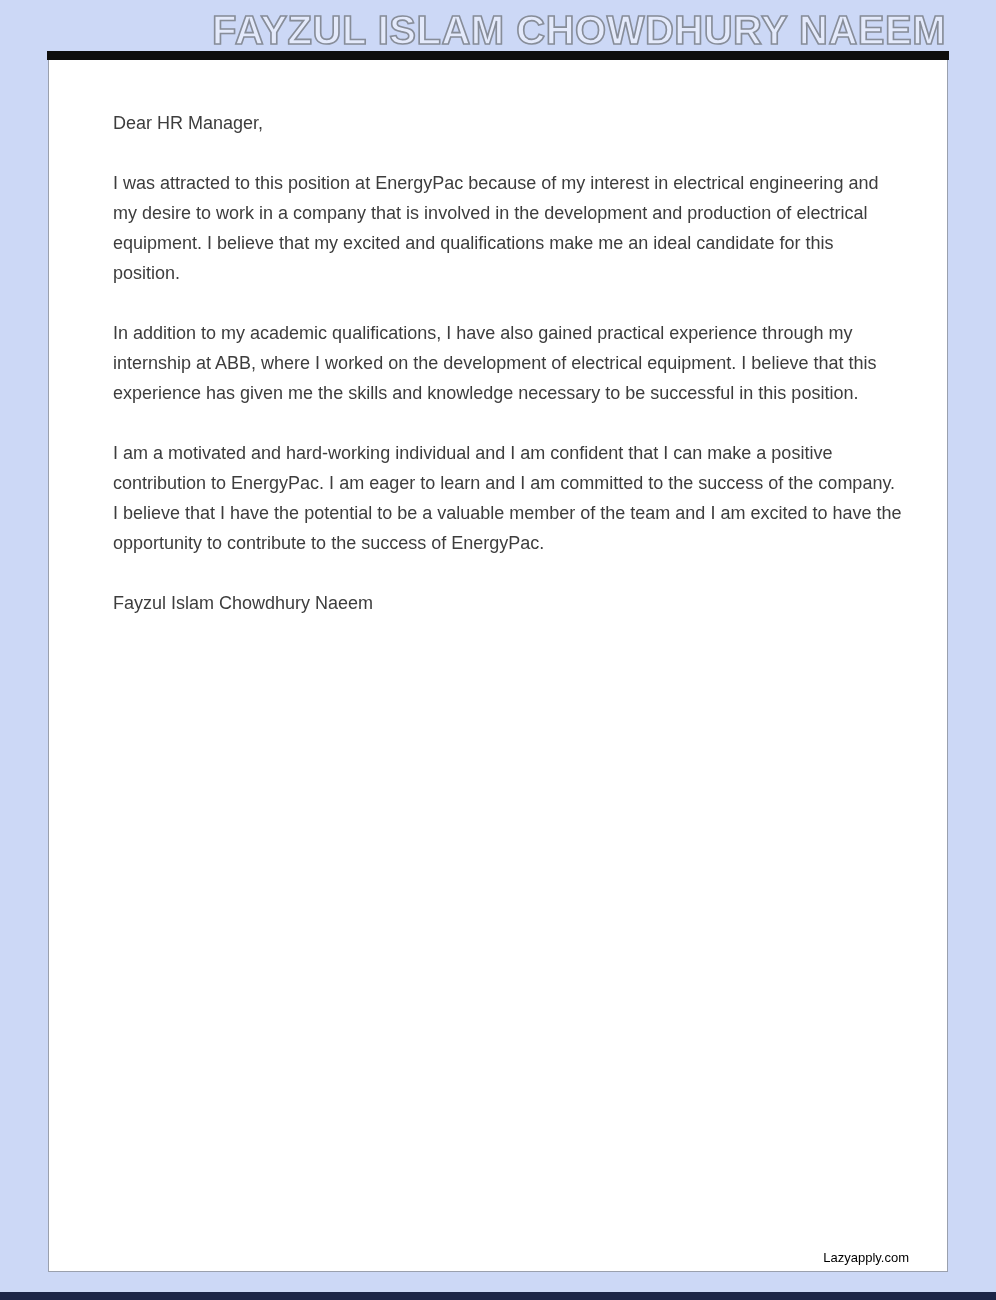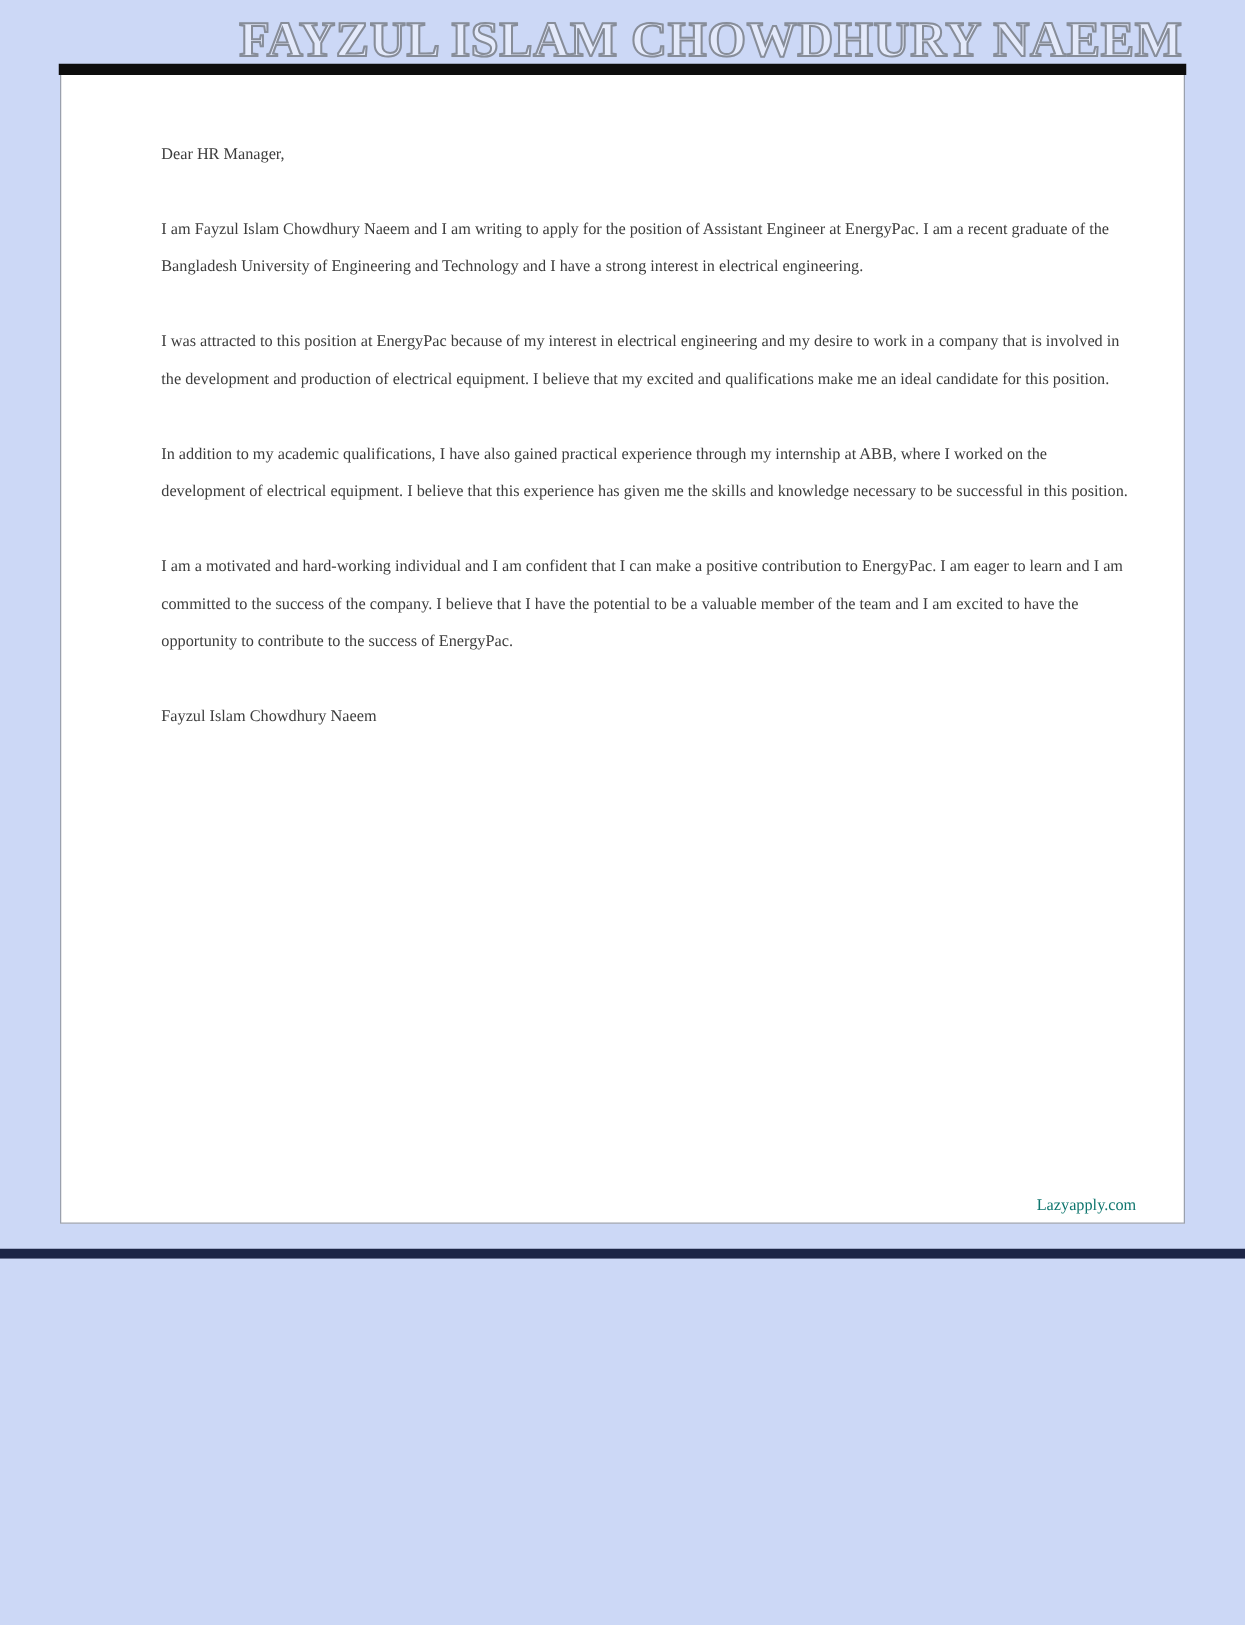--- a/index.html
+++ b/index.html
@@ -4,25 +4,24 @@
 <style>
   * { box-sizing: border-box; }
   html, body { margin: 0; padding: 0; }
   body {
     font-family: "Liberation Sans", "DejaVu Sans", sans-serif;
     background: #ccd8f6;
   }
   .canvas {
     position: relative;
     width: 996px;
-    height: 1007px;
+    height: 1300px;
     background: #ccd8f6;
     overflow: hidden;
     margin: 0 auto;
-    font-family: Liberation Serif, serif;
   }
   .page {
     position: absolute;
     left: 48px;
     right: 48px;
     top: 57px;
     bottom: 28px;
     background: #ffffff;
     border: 1px solid #9aa0ad;
   }
@@ -44,40 +43,40 @@
     font-weight: 700;
     letter-spacing: 0.5px;
     white-space: nowrap;
     color: #e4eafb;
     -webkit-text-stroke: 1.6px #878d99;
     text-shadow: 0 0 1px #878d99;
   }
   .content {
     position: absolute;
     top: 0; left: 0; right: 0; bottom: 0;
-    padding: 50px 44px 0 80px;
+    padding: 50px 44px 0 64px;
     color: #3d3d3d;
-    font-size: 13px;
+    font-size: 18px;
     line-height: 30px;
   }
   .content p {
     margin: 0 0 30px 0;
   }
   .content p.signature {
     margin-bottom: 10px;
   }
   .date {
     color: #2e7fd0;
   }
   .watermark {
     position: absolute;
     right: 38px;
     bottom: 6px;
     font-size: 13px;
-    color: #0f766e;
+    color: #000000;
   }
   .bottom-strip {
     position: absolute;
     left: 0;
     right: 0;
     bottom: 0;
     height: 8px;
     background: #1c2547;
   }
 </style>
@@ -88,21 +87,20 @@
 
   <div class="header-name">FAYZUL ISLAM CHOWDHURY NAEEM</div>
 
   <div class="topbar"></div>
 
   <div class="page">
     <div class="content">
 
       <p>Dear HR Manager,</p>
 
-      <p>I am Fayzul Islam Chowdhury Naeem and I am writing to apply for the position of Assistant Engineer at EnergyPac. I am a recent graduate of the Bangladesh University of Engineering and Technology and I have a strong interest in electrical engineering.</p>
 
       <p>I was attracted to this position at EnergyPac because of my interest in electrical engineering and my desire to work in a company that is involved in the development and production of electrical equipment. I believe that my excited and qualifications make me an ideal candidate for this position.</p>
 
       <p>In addition to my academic qualifications, I have also gained practical experience through my internship at ABB, where I worked on the development of electrical equipment. I believe that this experience has given me the skills and knowledge necessary to be successful in this position.</p>
 
       <p>I am a motivated and hard-working individual and I am confident that I can make a positive contribution to EnergyPac. I am eager to learn and I am committed to the success of the company. I believe that I have the potential to be a valuable member of the team and I am excited to have the opportunity to contribute to the success of EnergyPac.</p>
 
 
 
       <p class="signature">Fayzul Islam Chowdhury Naeem</p>

